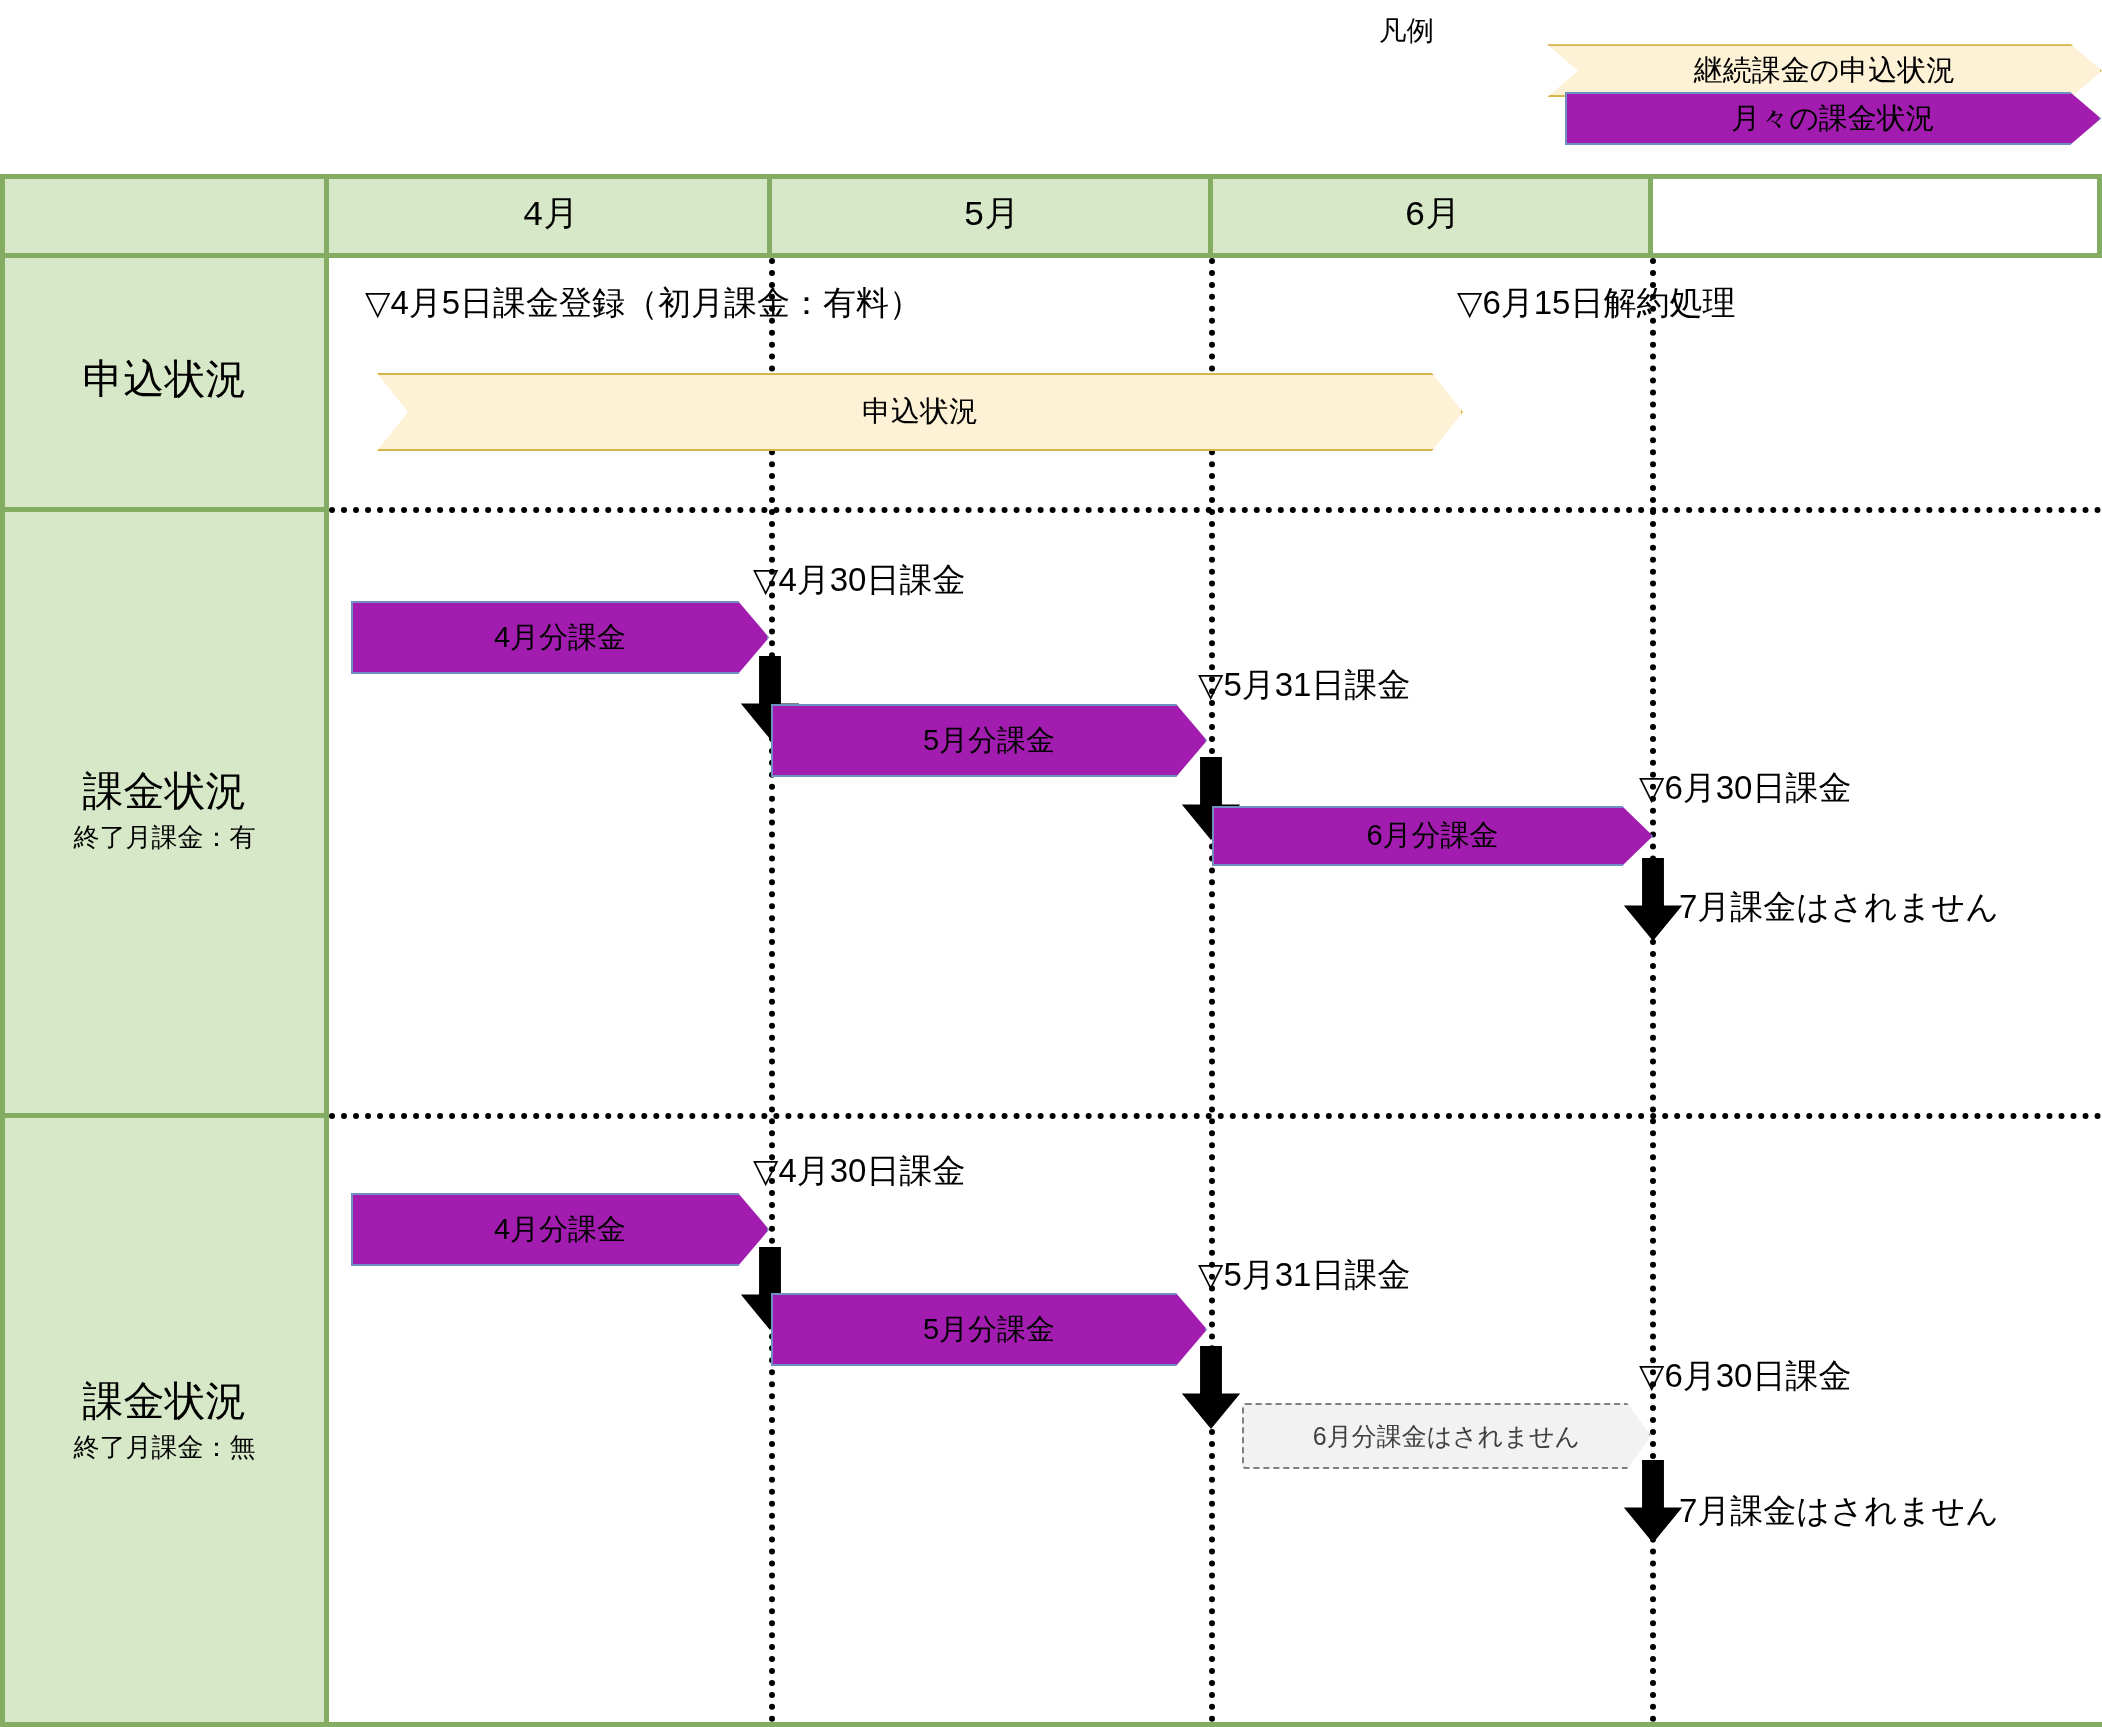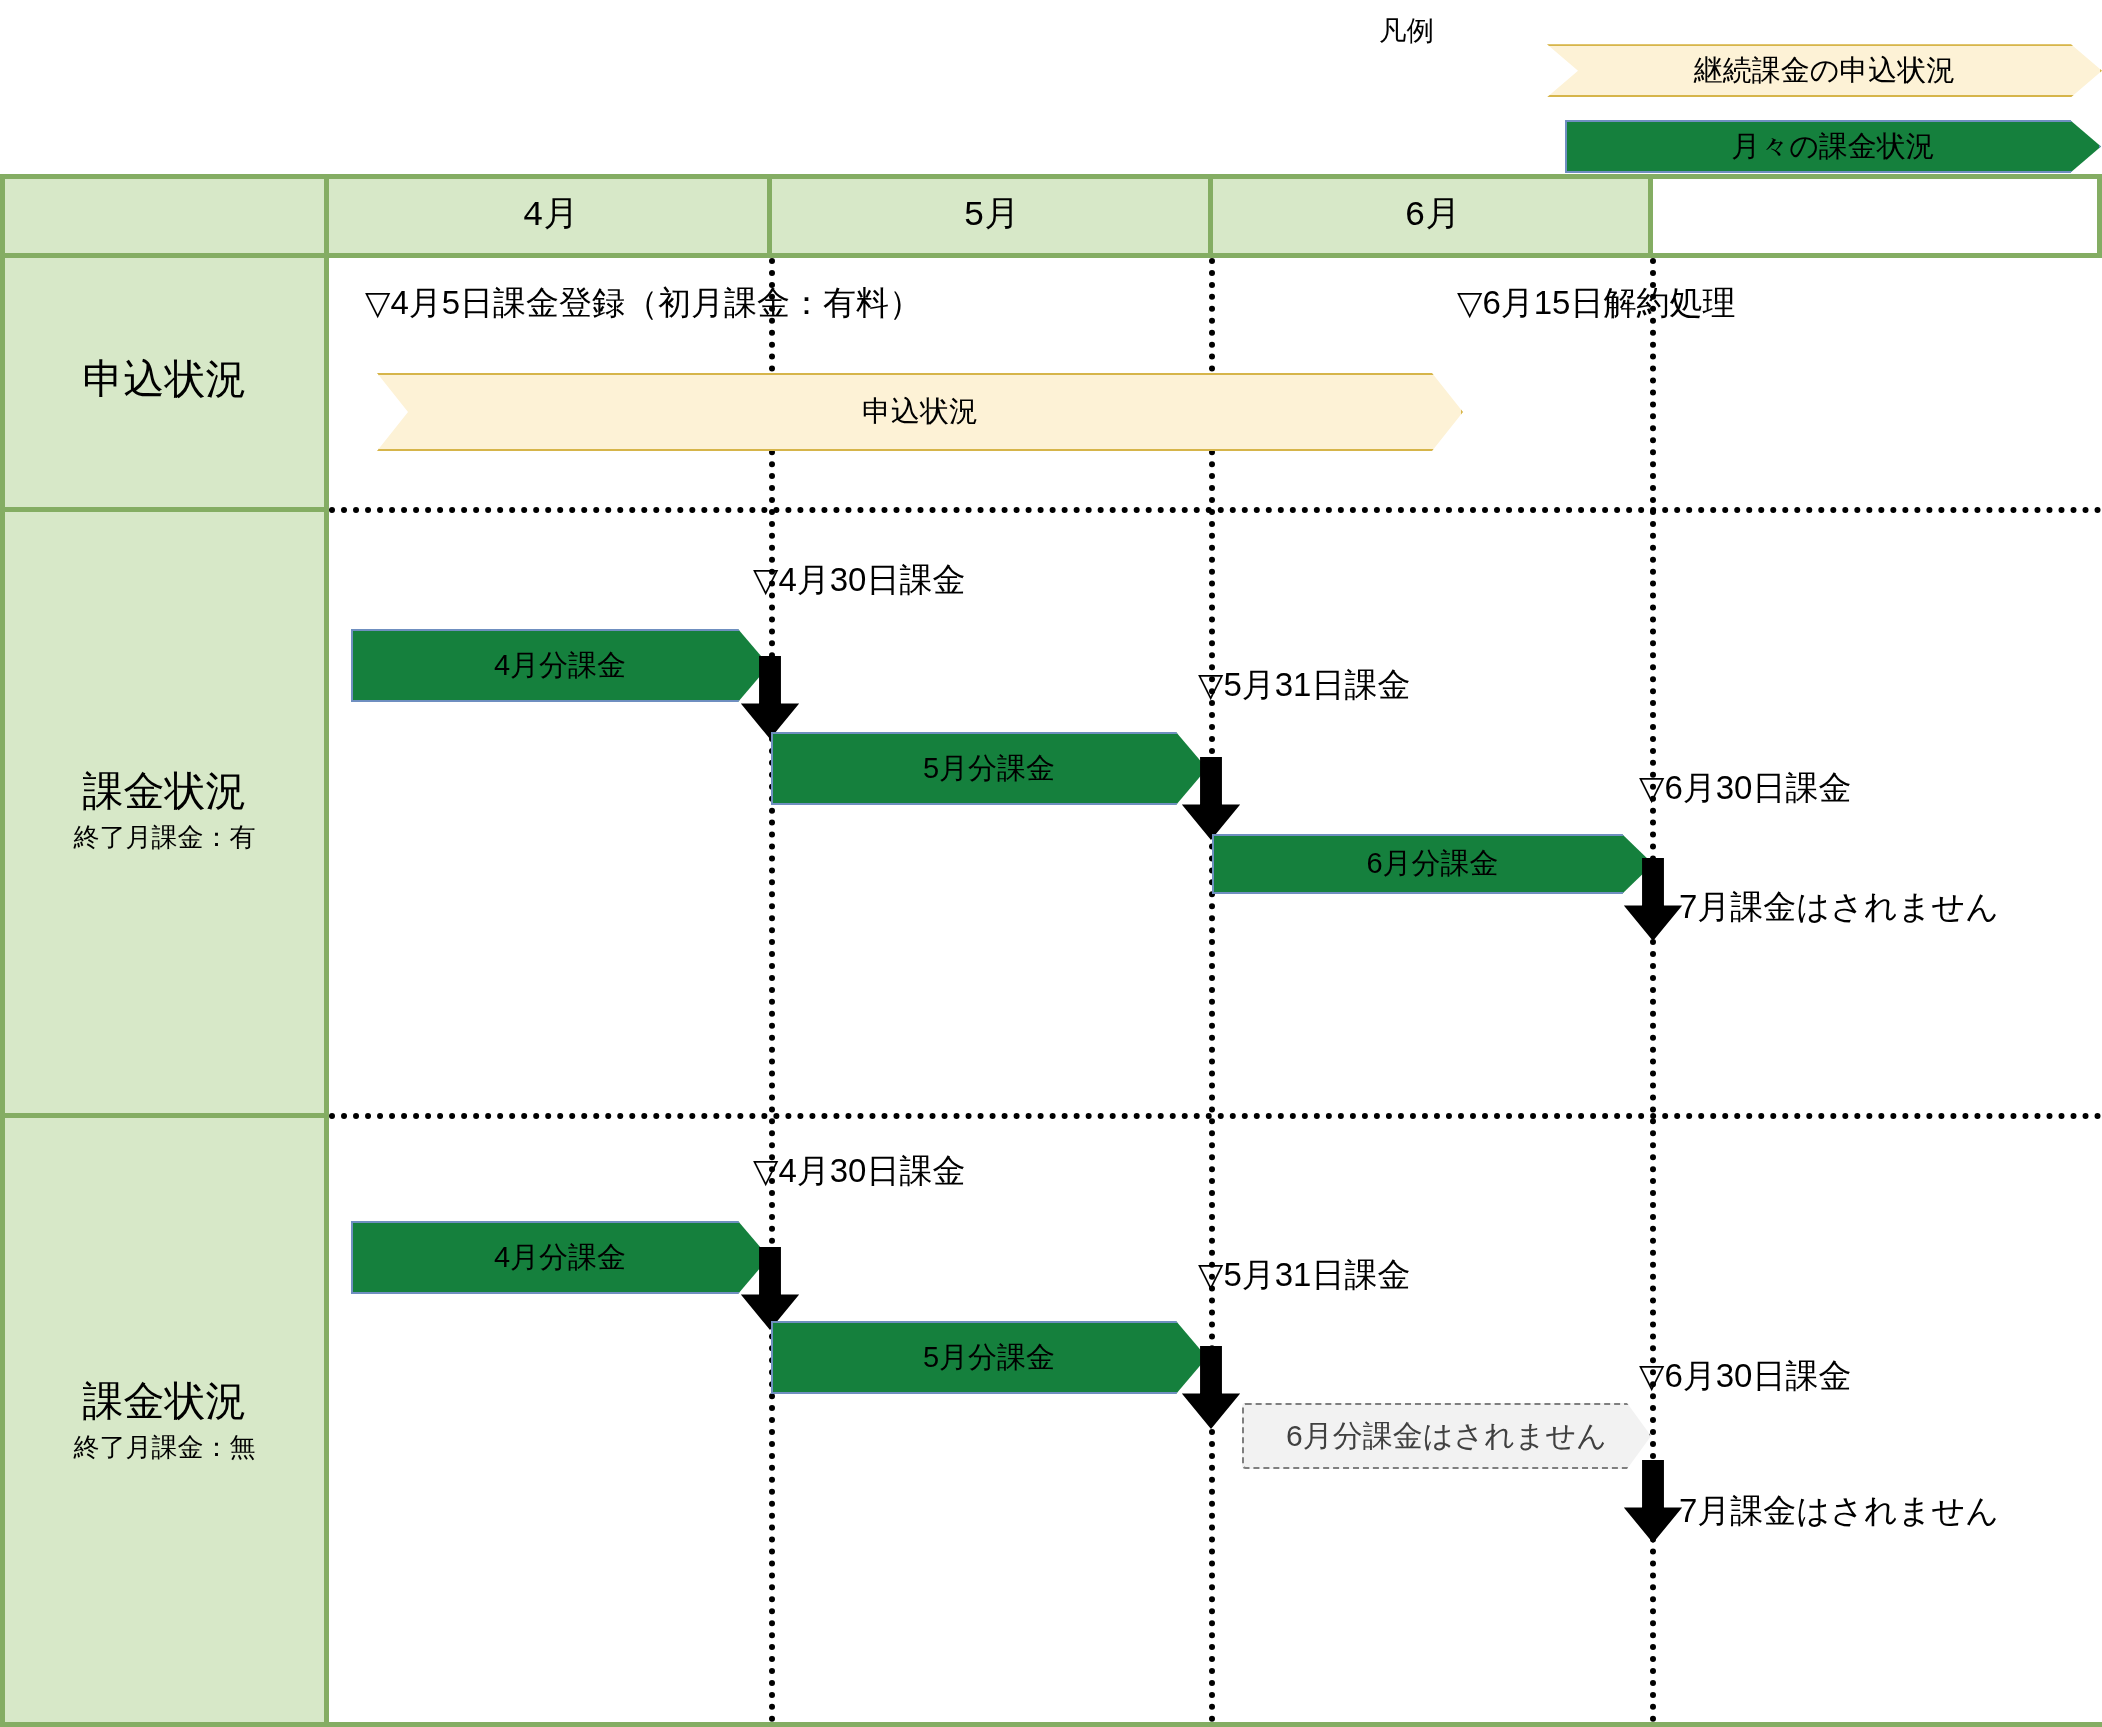--- a/index.html
+++ b/index.html
@@ -21,23 +21,22 @@
     position:absolute;
     display:flex;align-items:center;justify-content:center;
     font-size:29px;white-space:nowrap;
     box-sizing:border-box;
   }
   .chev-yellow{
     background:#fdf2d6;border:2.8px solid #d6b54a;
     clip-path:polygon(0 0, calc(100% - 31px) 0, 100% 50%, calc(100% - 31px) 100%, 0 100%, 31px 50%);
   }
   .chev-blue{
-    background:#15803d;border:2.8px solid #6f8fc0;
+    background:#a21caf;border:2.8px solid #6f8fc0;
     clip-path:polygon(0 0, calc(100% - 31px) 0, 100% 50%, calc(100% - 31px) 100%, 0 100%);
-    margin-top:28px;
   }
   .chev-dashed{
     background:#f2f2f2;border:2.8px dashed #7f7f7f;border-radius:3.7px;
     clip-path:polygon(0 0, calc(100% - 24px) 0, 100% 50%, calc(100% - 24px) 100%, 0 100%);
   }
   #legend-yellow{left:78px;top:9.2px;width:555px;height:53px;margin-top:35px;}
   #legend-blue{left:96px;top:92px;width:536px;height:53px;}
 
   
   #grid{position:absolute;left:0px;top:174px;width:2102px;height:1553px;}
@@ -203,21 +202,21 @@
   </div>
 
   <div class="darrow" style="left:1180px;top:1172px;">
     <svg width="62" height="84" viewBox="0 0 68 92">
         <polygon points="22,0 46,0 46,52 66,52 34,91 2,52 22,52" fill="#000000"></polygon>
       </svg>
   </div>
 
   <div class="marker" style="left:1639px;top:1185px;">▽6月30日課金</div>
 
-  <div class="chev chev-dashed" style="left:1242px;top:1229px;width:409px;height:66px;font-size:30px;color:#404040;">
+  <div class="chev chev-dashed" style="left:1242px;top:1229px;width:409px;height:66px;font-size:25px;color:#404040;">
     <span>6月分課金はされません</span>
   </div>
 
   <div class="darrow" style="left:1622px;top:1286px;">
     <svg width="62" height="84" viewBox="0 0 68 92">
         <polygon points="22,0 46,0 46,52 66,52 34,91 2,52 22,52" fill="#000000"></polygon>
       </svg>
   </div>
 
   <div class="note" style="left:1679px;top:1320px;">7月課金はされません</div>

